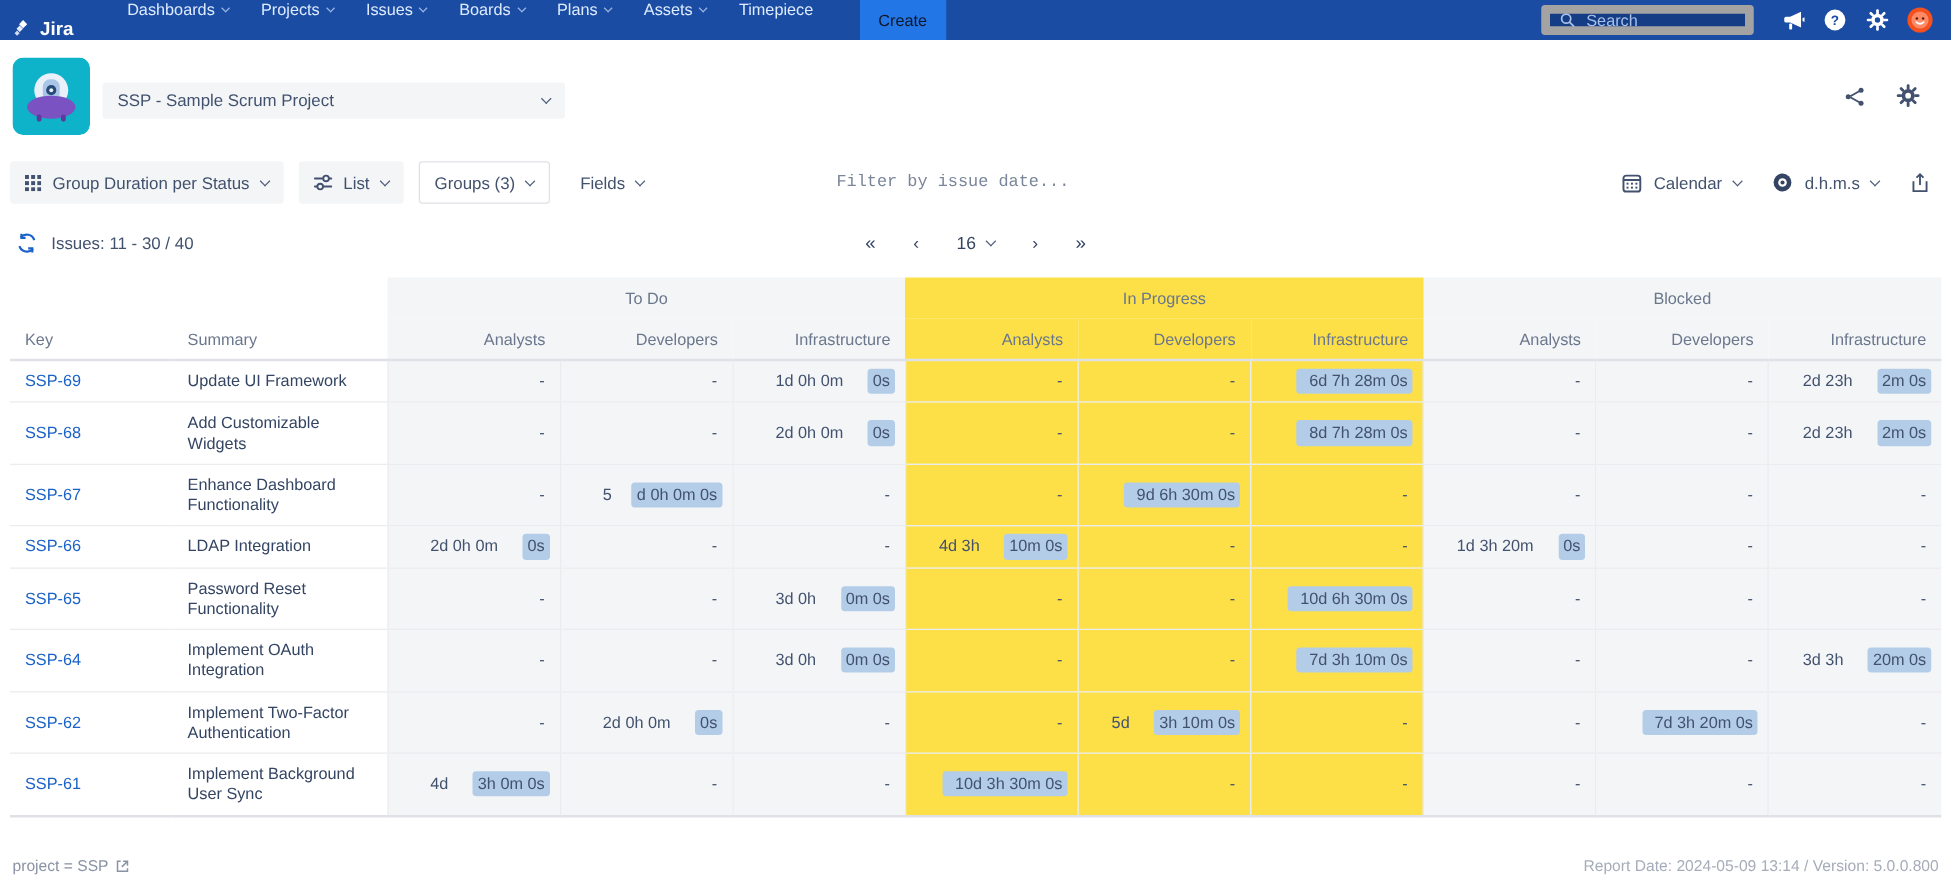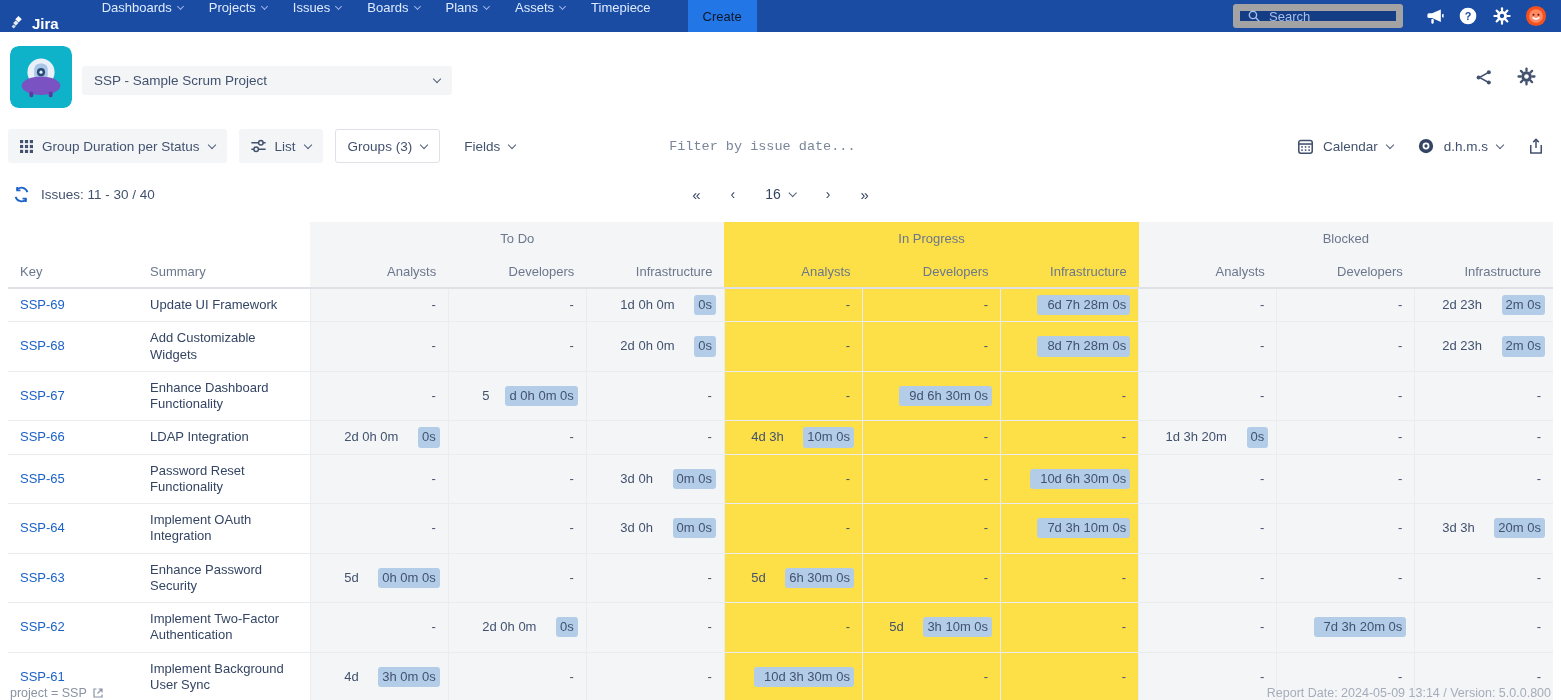--- a/index.html
+++ b/index.html
@@ -441,33 +441,20 @@
         <td class="dur g0">-</td>
         <td class="dur g0"><span>3d 0h </span><span class="pill">0m 0s</span></td>
         <td class="dur g1">-</td>
         <td class="dur g1">-</td>
         <td class="dur g1"><span class="pill full">7d 3h 10m 0s</span></td>
         <td class="dur g2">-</td>
         <td class="dur g2">-</td>
         <td class="dur g2"><span>3d 3h </span><span class="pill">20m 0s</span></td>
       </tr>
       <tr>
-        <td class="key"><a>SSP-63</a></td>
-        <td class="sum">Enhance Password Security</td>
-        <td class="dur g0"><span>5d </span><span class="pill">0h 0m 0s</span></td>
-        <td class="dur g0">-</td>
-        <td class="dur g0">-</td>
-        <td class="dur g1"><span>5d </span><span class="pill">6h 30m 0s</span></td>
-        <td class="dur g1">-</td>
-        <td class="dur g1">-</td>
-        <td class="dur g2">-</td>
-        <td class="dur g2">-</td>
-        <td class="dur g2">-</td>
-      </tr>
-      <tr>
         <td class="key"><a>SSP-62</a></td>
         <td class="sum">Implement Two-Factor Authentication</td>
         <td class="dur g0">-</td>
         <td class="dur g0"><span>2d 0h 0m </span><span class="pill">0s</span></td>
         <td class="dur g0">-</td>
         <td class="dur g1">-</td>
         <td class="dur g1"><span>5d </span><span class="pill">3h 10m 0s</span></td>
         <td class="dur g1">-</td>
         <td class="dur g2">-</td>
         <td class="dur g2"><span class="pill full">7d 3h 20m 0s</span></td>

